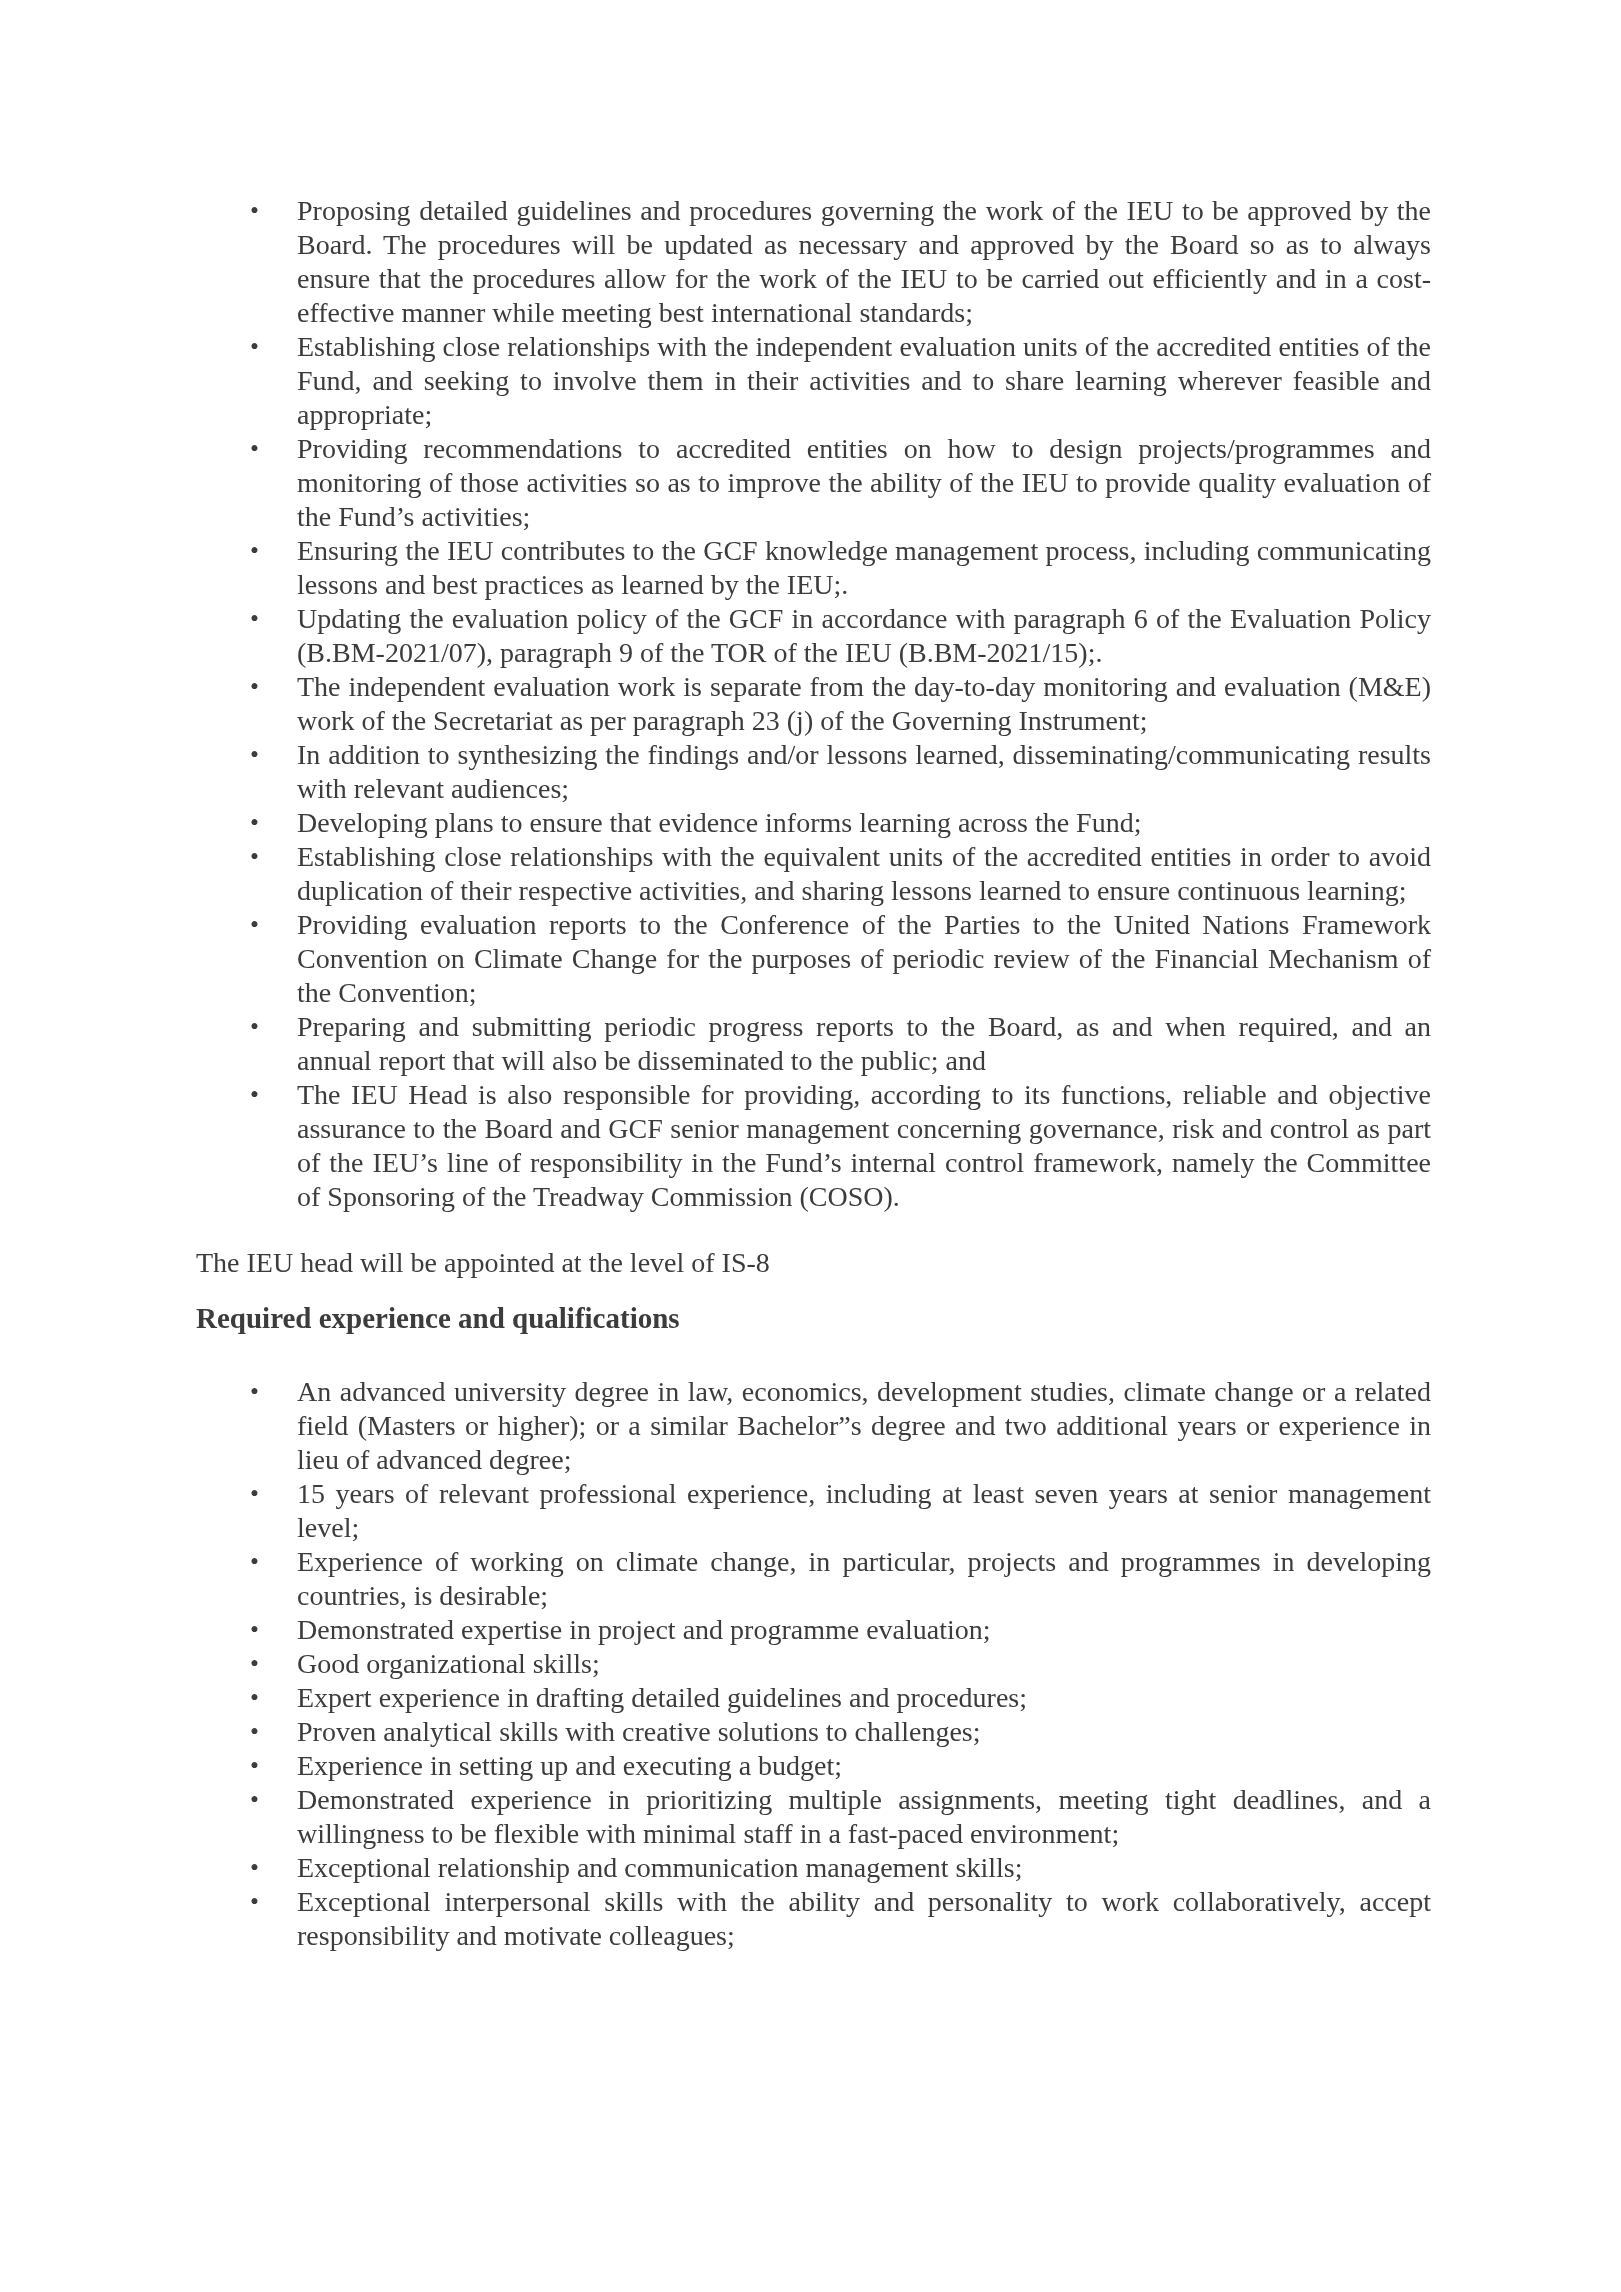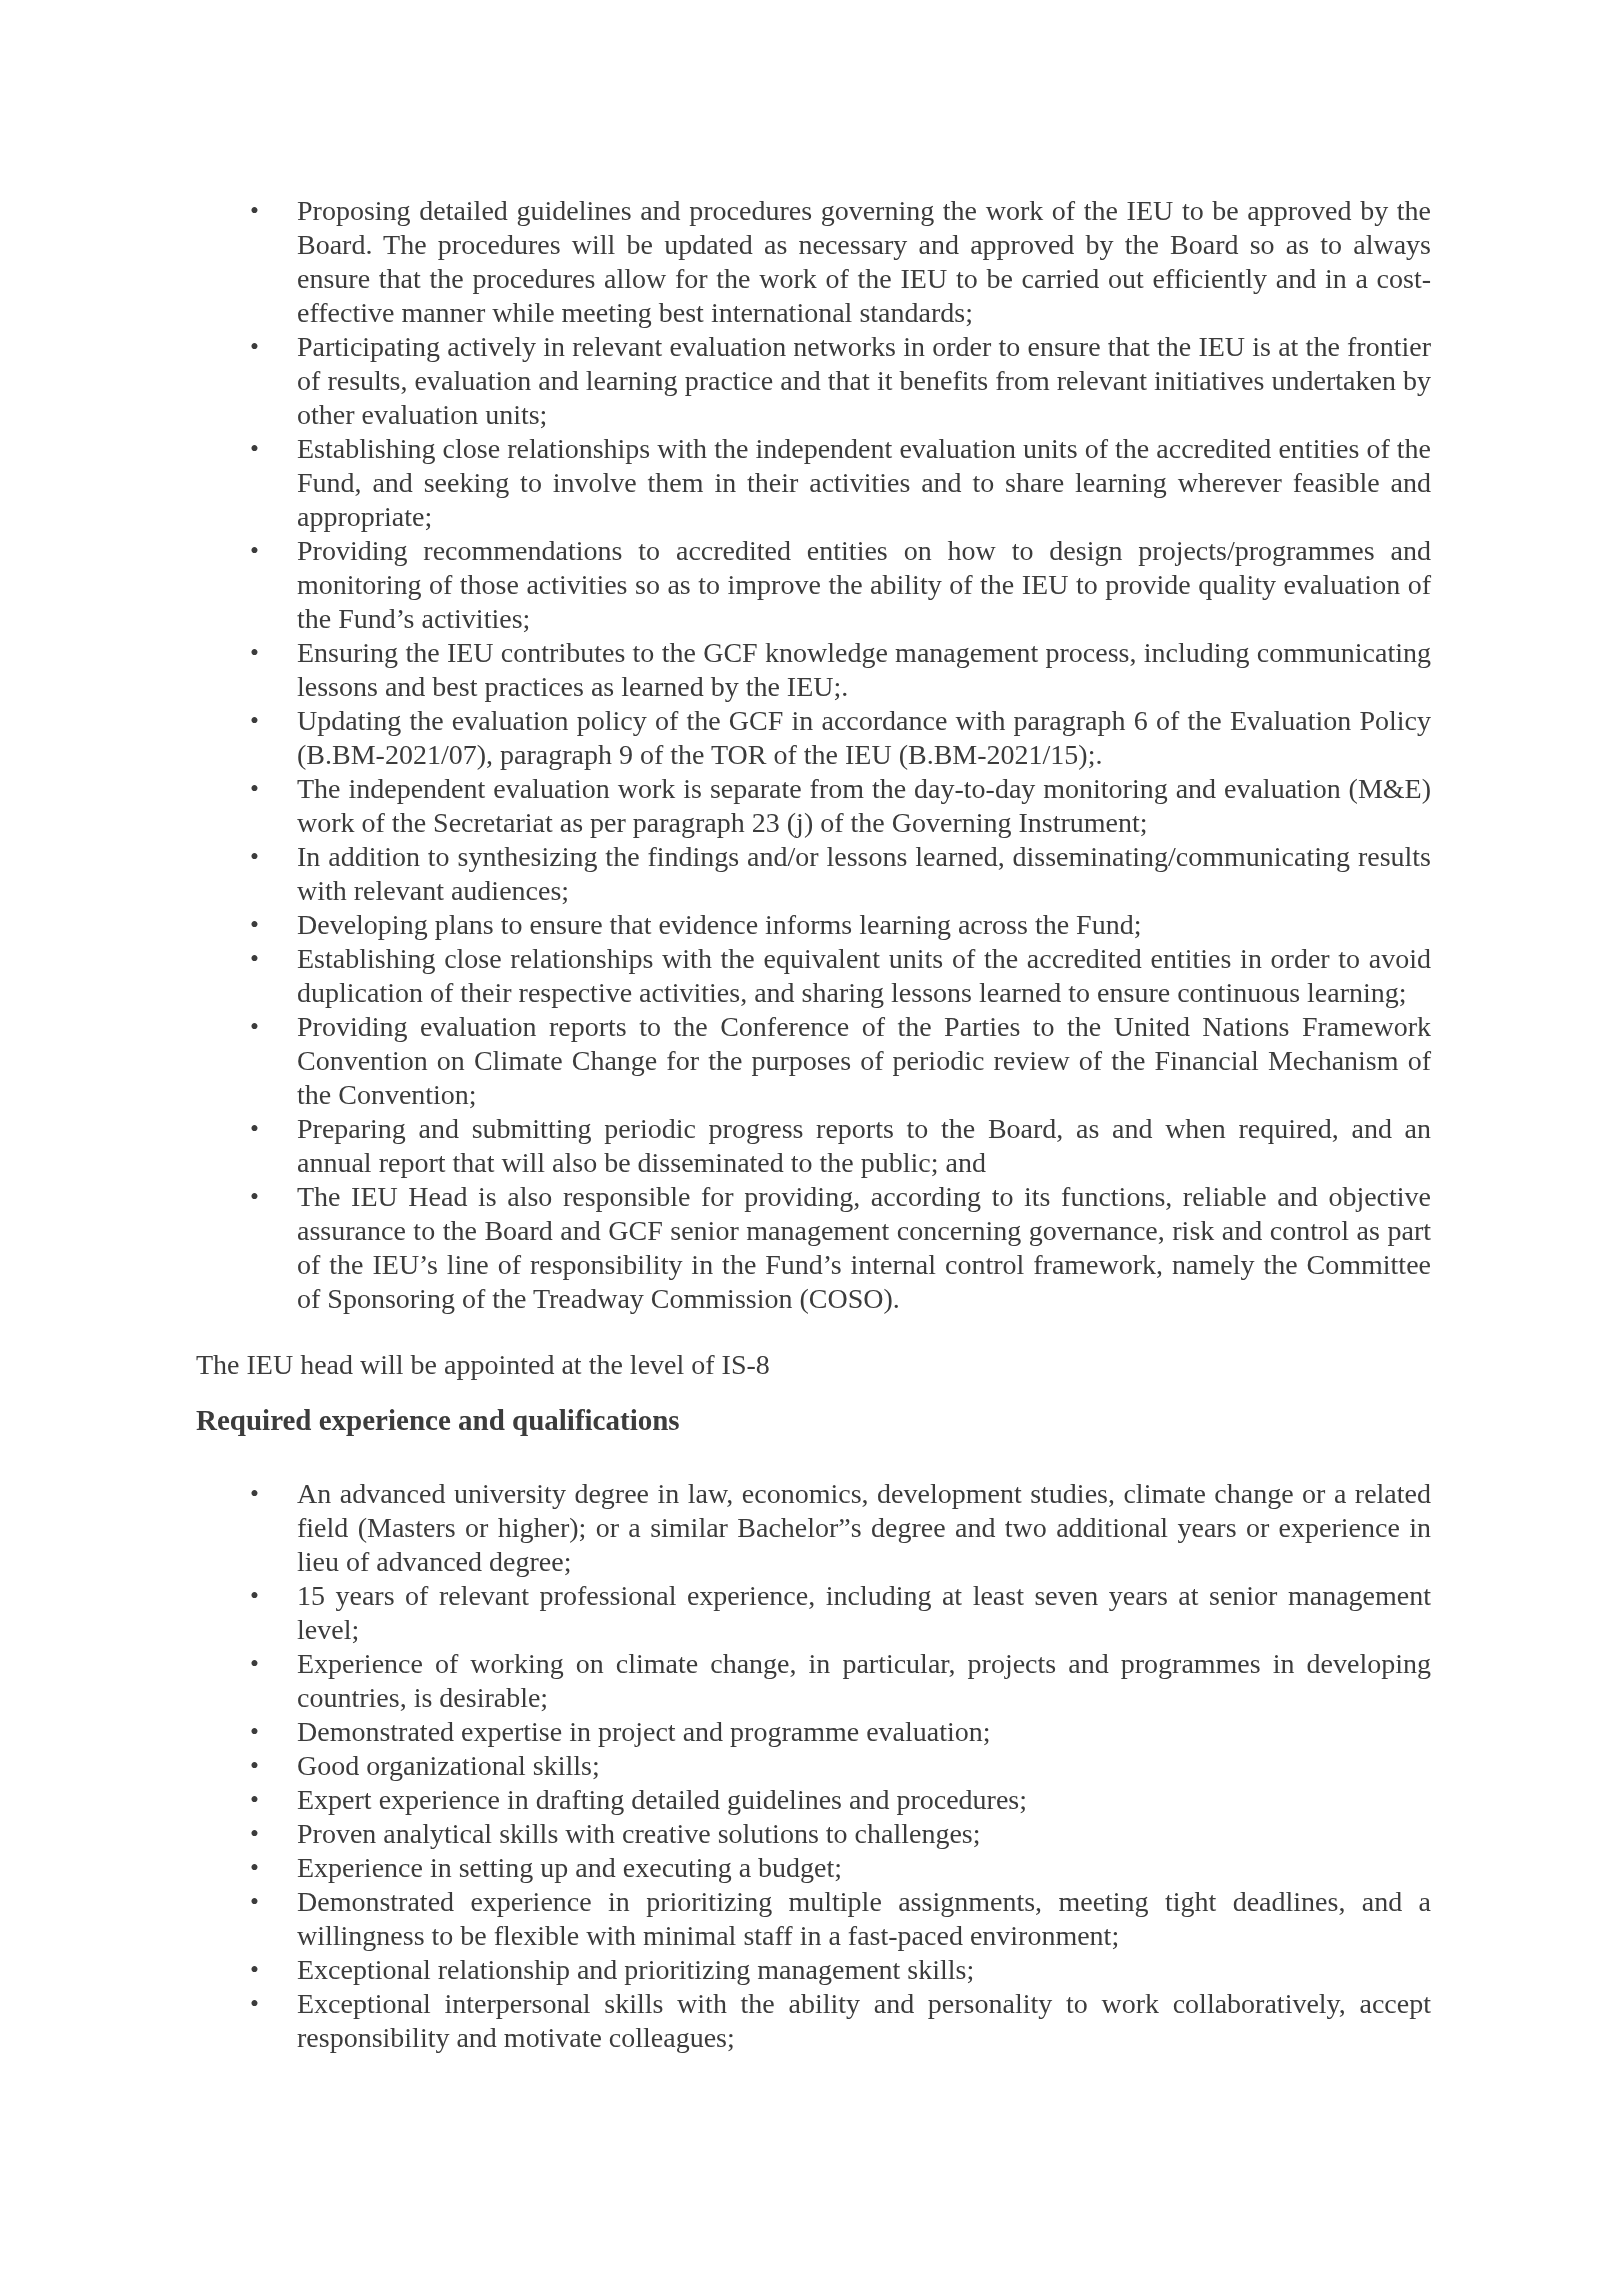--- a/index.html
+++ b/index.html
@@ -49,21 +49,20 @@
     margin-top: 40px;
   }
 </style>
 </head>
 <body>
 
 <div class="page" style="color: rgb(60, 60, 60); background: rgb(255, 255, 255);">
 
   <ul class="bullets">
       <li>Proposing detailed guidelines and procedures governing the work of the IEU to be approved by the Board. The procedures will be updated as necessary and approved by the Board so as to always ensure that the procedures allow for the work of the IEU to be carried out efficiently and in a cost-effective manner while meeting best international standards;</li>
-      <li>Participating actively in relevant evaluation networks in order to ensure that the IEU is at the frontier of results, evaluation and learning practice and that it benefits from relevant initiatives undertaken by other evaluation units;</li>
       <li>Establishing close relationships with the independent evaluation units of the accredited entities of the Fund, and seeking to involve them in their activities and to share learning wherever feasible and appropriate;</li>
       <li>Providing recommendations to accredited entities on how to design projects/programmes and monitoring of those activities so as to improve the ability of the IEU to provide quality evaluation of the Fund’s activities;</li>
       <li>Ensuring the IEU contributes to the GCF knowledge management process, including communicating lessons and best practices as learned by the IEU;.</li>
       <li>Updating the evaluation policy of the GCF in accordance with paragraph 6 of the Evaluation Policy (B.BM-2021/07), paragraph 9 of the TOR of the IEU (B.BM-2021/15);.</li>
       <li>The independent evaluation work is separate from the day-to-day monitoring and evaluation (M&amp;E) work of the Secretariat as per paragraph 23 (j) of the Governing Instrument;</li>
       <li>In addition to synthesizing the findings and/or lessons learned, disseminating/communicating results with relevant audiences;</li>
       <li>Developing plans to ensure that evidence informs learning across the Fund;</li>
       <li>Establishing close relationships with the equivalent units of the accredited entities in order to avoid duplication of their respective activities, and sharing lessons learned to ensure continuous learning;</li>
       <li>Providing evaluation reports to the Conference of the Parties to the United Nations Framework Convention on Climate Change for the purposes of periodic review of the Financial Mechanism of the Convention;</li>
       <li>Preparing and submitting periodic progress reports to the Board, as and when required, and an annual report that will also be disseminated to the public; and</li>
@@ -77,18 +76,18 @@
   <ul class="bullets second">
       <li>An advanced university degree in law, economics, development studies, climate change or a related field (Masters or higher); or a similar Bachelor”s degree and two additional years or experience in lieu of advanced degree;</li>
       <li>15 years of relevant professional experience, including at least seven years at senior management level;</li>
       <li>Experience of working on climate change, in particular, projects and programmes in developing countries, is desirable;</li>
       <li>Demonstrated expertise in project and programme evaluation;</li>
       <li>Good organizational skills;</li>
       <li>Expert experience in drafting detailed guidelines and procedures;</li>
       <li>Proven analytical skills with creative solutions to challenges;</li>
       <li>Experience in setting up and executing a budget;</li>
       <li>Demonstrated experience in prioritizing multiple assignments, meeting tight deadlines, and a willingness to be flexible with minimal staff in a fast-paced environment;</li>
-      <li>Exceptional relationship and prioritizing management skills;</li>
+      <li>Exceptional relationship and communication management skills;</li>
       <li>Exceptional interpersonal skills with the ability and personality to work collaboratively, accept responsibility and motivate colleagues;</li>
     </ul>
 
 </div>
 
 
 </body></html>

